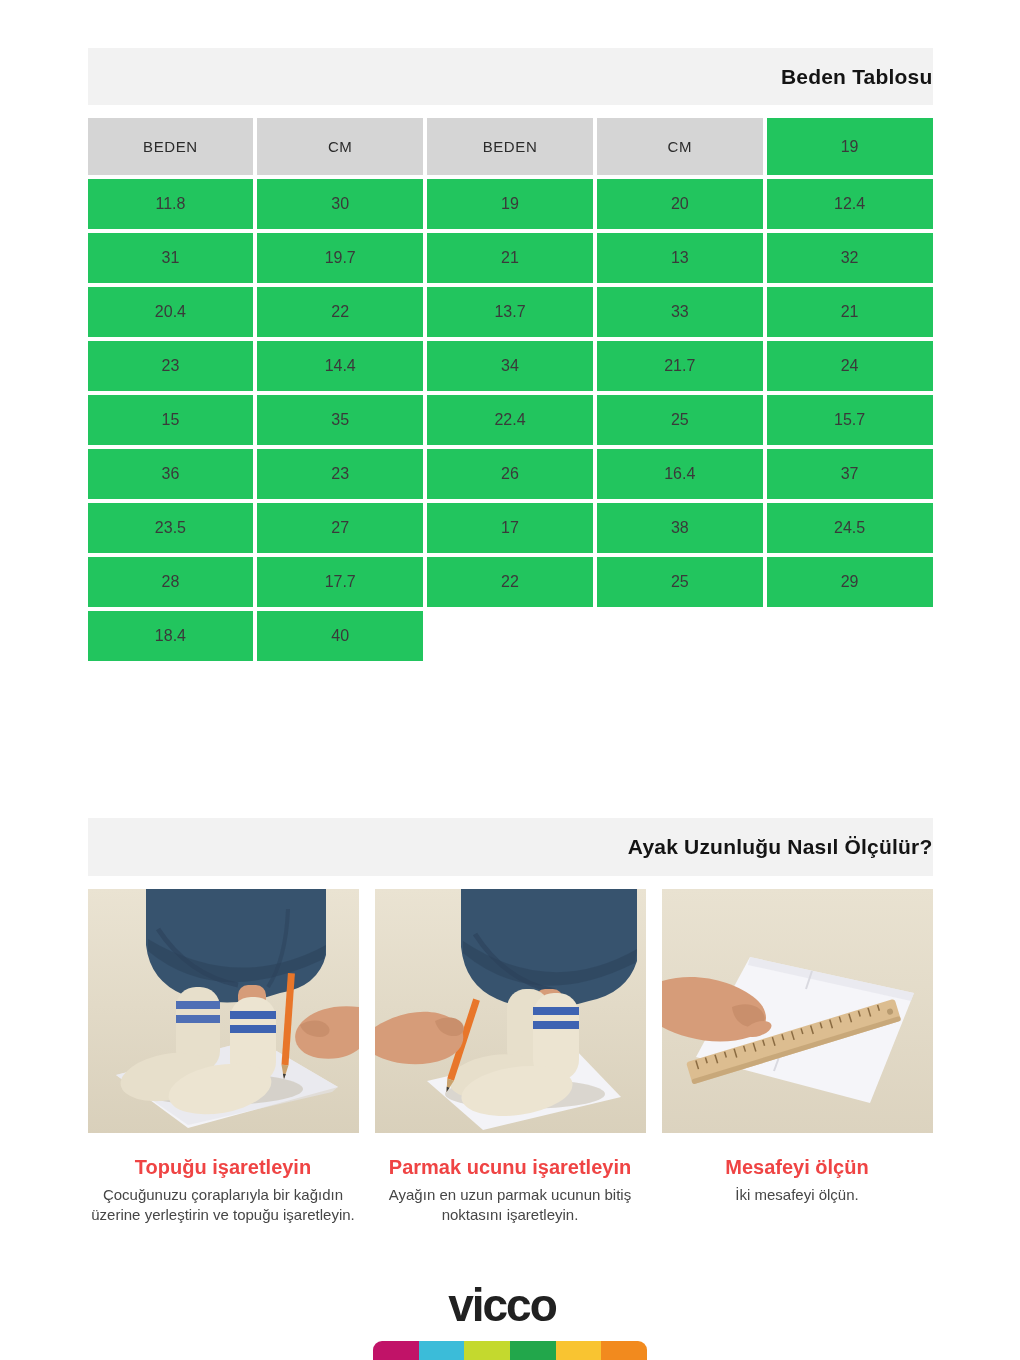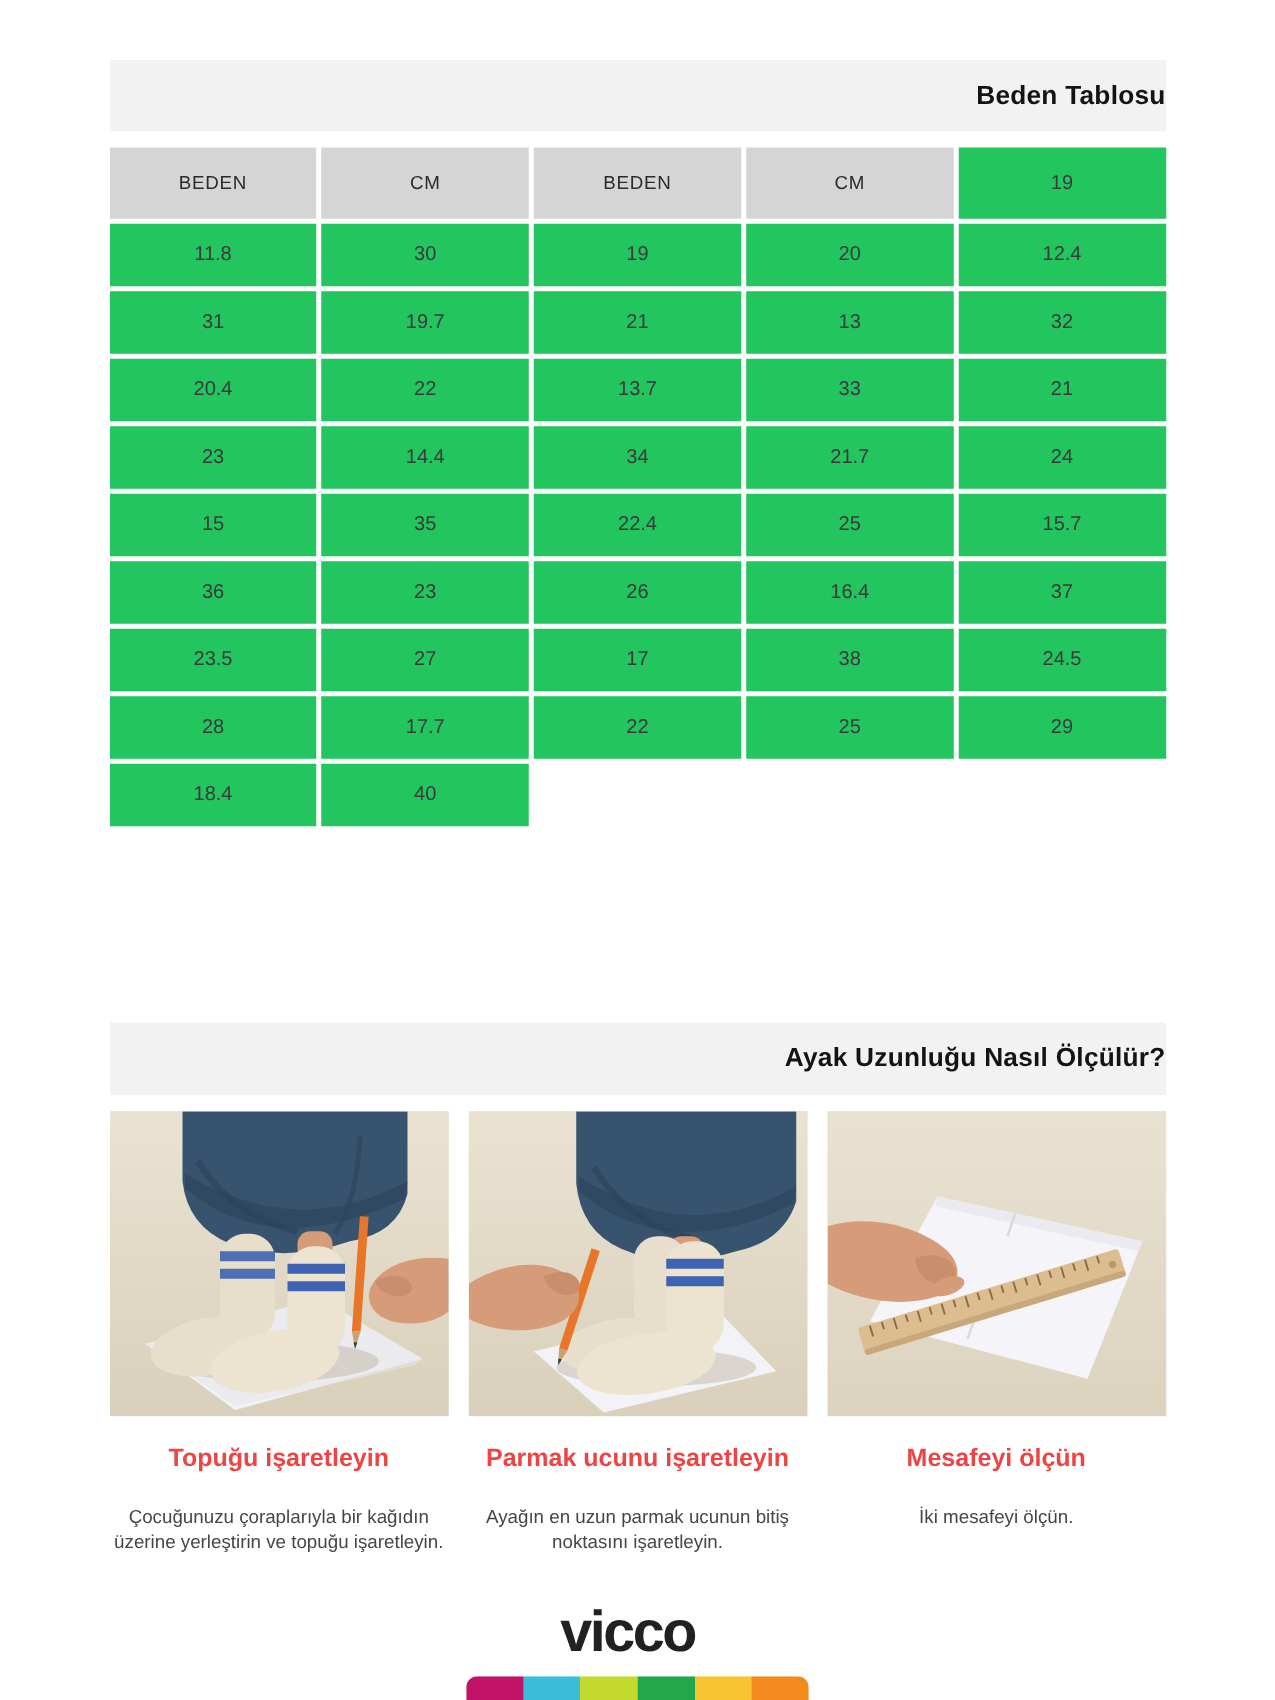--- a/index.html
+++ b/index.html
@@ -53,21 +53,21 @@
     grid-template-columns:repeat(3, 1fr);
     column-gap:16px;
   }
   .step-figure {
     width:100%; height:244px; overflow:hidden; background:#e5decc;
   }
   .step-figure svg { display:block; }
   .step-caption { margin-top:23px; text-align:center; }
   .step-title { font-size:20px; font-weight:bold; color:#ef4444;margin-top:23px; }
   .step-desc {
-    margin-top:25px; font-size:15px; line-height:1.35; color:#464646;
+    margin-top:6px; font-size:15px; line-height:1.35; color:#464646;
     padding:0 2px;
   }
 
   
   .brand-wrap { position:absolute; left:0; right:16px; top:1278px; text-align:center; }
   .brand-word {
     display:inline-block;
     font-size:46px; font-weight:bold; letter-spacing:-2px; color:#212121;
   }
   .color-bar {

